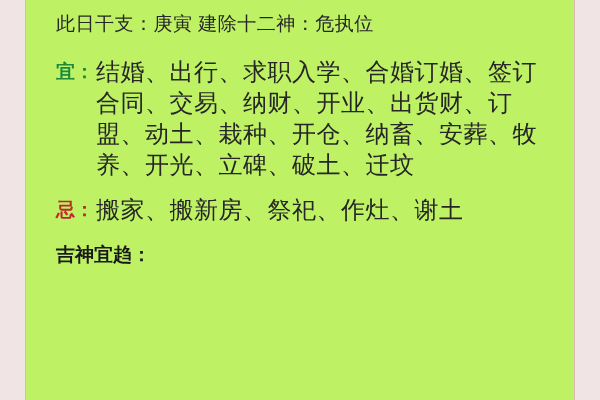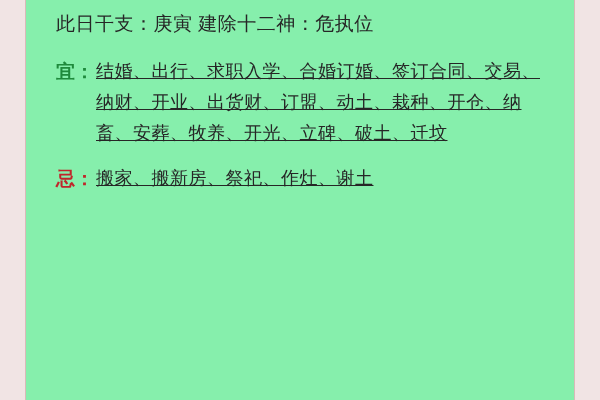--- a/index.html
+++ b/index.html
@@ -10,21 +10,21 @@
     width: 600px;
     height: 400px;
     background: #f7f4f0;
     font-family: "Liberation Sans", "DejaVu Sans", sans-serif;
     overflow: hidden;
   }
   .page {
     position: relative;
     width: 600px;
     height: 400px;
-    background: #86efac;
+    background: #bef264;
     box-sizing: border-box;
   }
   
   .edge {
     position: absolute;
     top: 0;
     bottom: 0;
     width: 26px;
     background: #f1e4e4;
   }
@@ -70,26 +70,25 @@
     line-height: 31px;
     font-weight: bold;
     white-space: nowrap;
     padding-right: 2px;
   }
   .label-yi { color: #1f8a3c; }
   .label-ji { color: #c0262b; }
   .label-ji-shen { color: #1a1a1a; }
   .block-text {
     flex: 1 1 auto;
-    font-size: 18px;
+    font-size: 24px;
     line-height: 31px;
     color: #262626;
     letter-spacing: 0.5px;
     word-break: break-all;
-    text-decoration: underline;
   }
   .spacer-sm { height: 6px; }
 </style>
 </head>
 <body>
 
 <div class="page">
 
   <div class="edge left">
     <div class="edge-line"></div>
@@ -108,16 +107,17 @@
       <div class="block-label label-yi">宜：</div>
       <div class="block-text">结婚、出行、求职入学、合婚订婚、签订合同、交易、纳财、开业、出货财、订盟、动土、栽种、开仓、纳畜、安葬、牧养、开光、立碑、破土、迁坟</div>
     </div>
 
     <div class="block">
       <div class="block-label label-ji">忌：</div>
       <div class="block-text">搬家、搬新房、祭祀、作灶、谢土</div>
     </div>
 
     <div class="block">
+      <div class="block-label label-ji-shen">吉神宜趋：</div>
     </div>
 
   </div>
 </div>
 
 </body></html>

